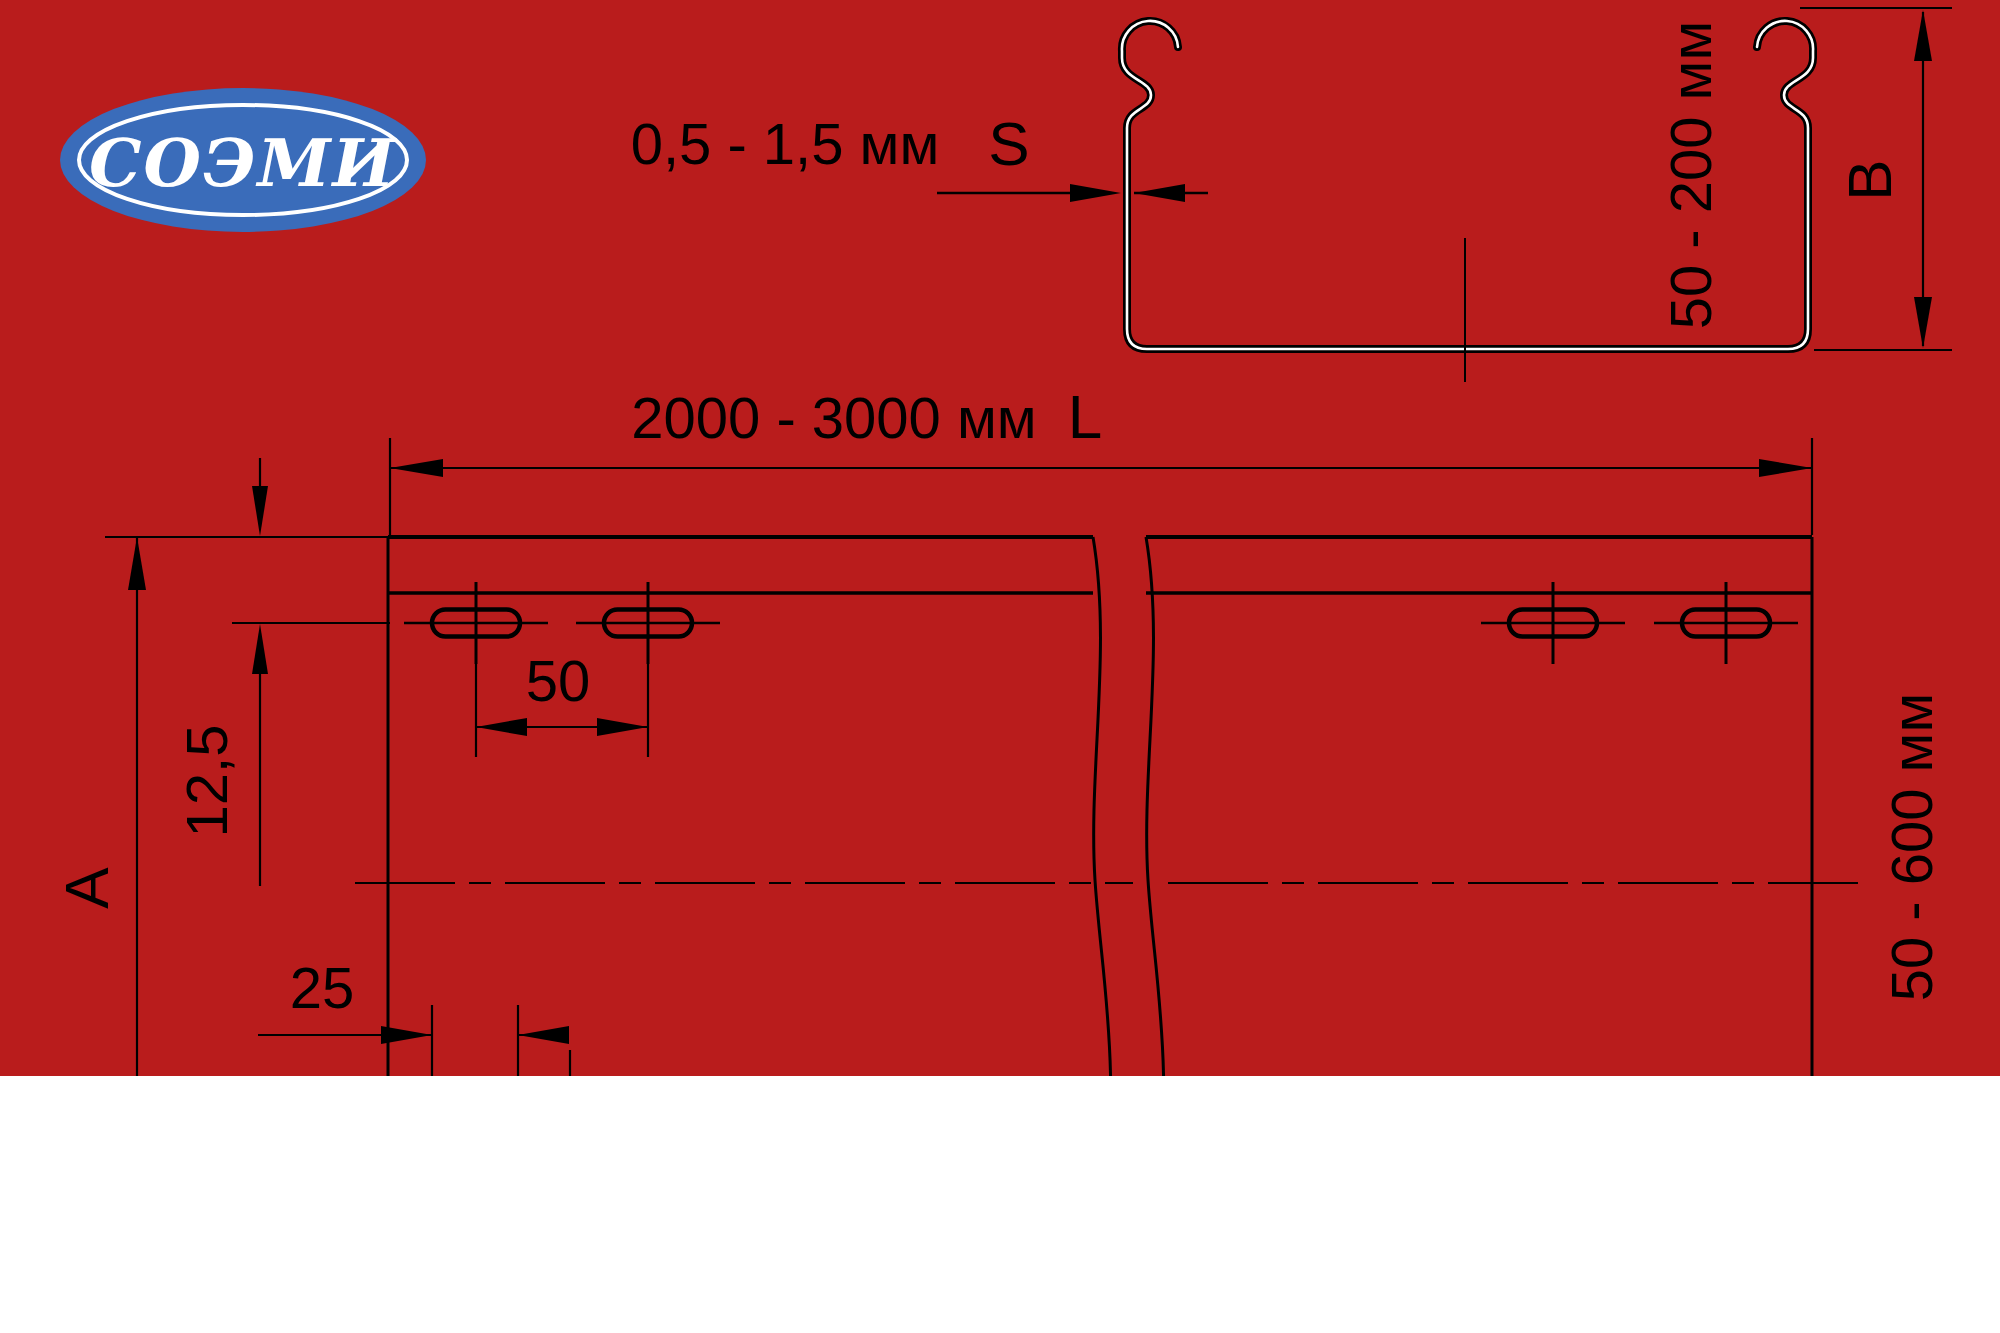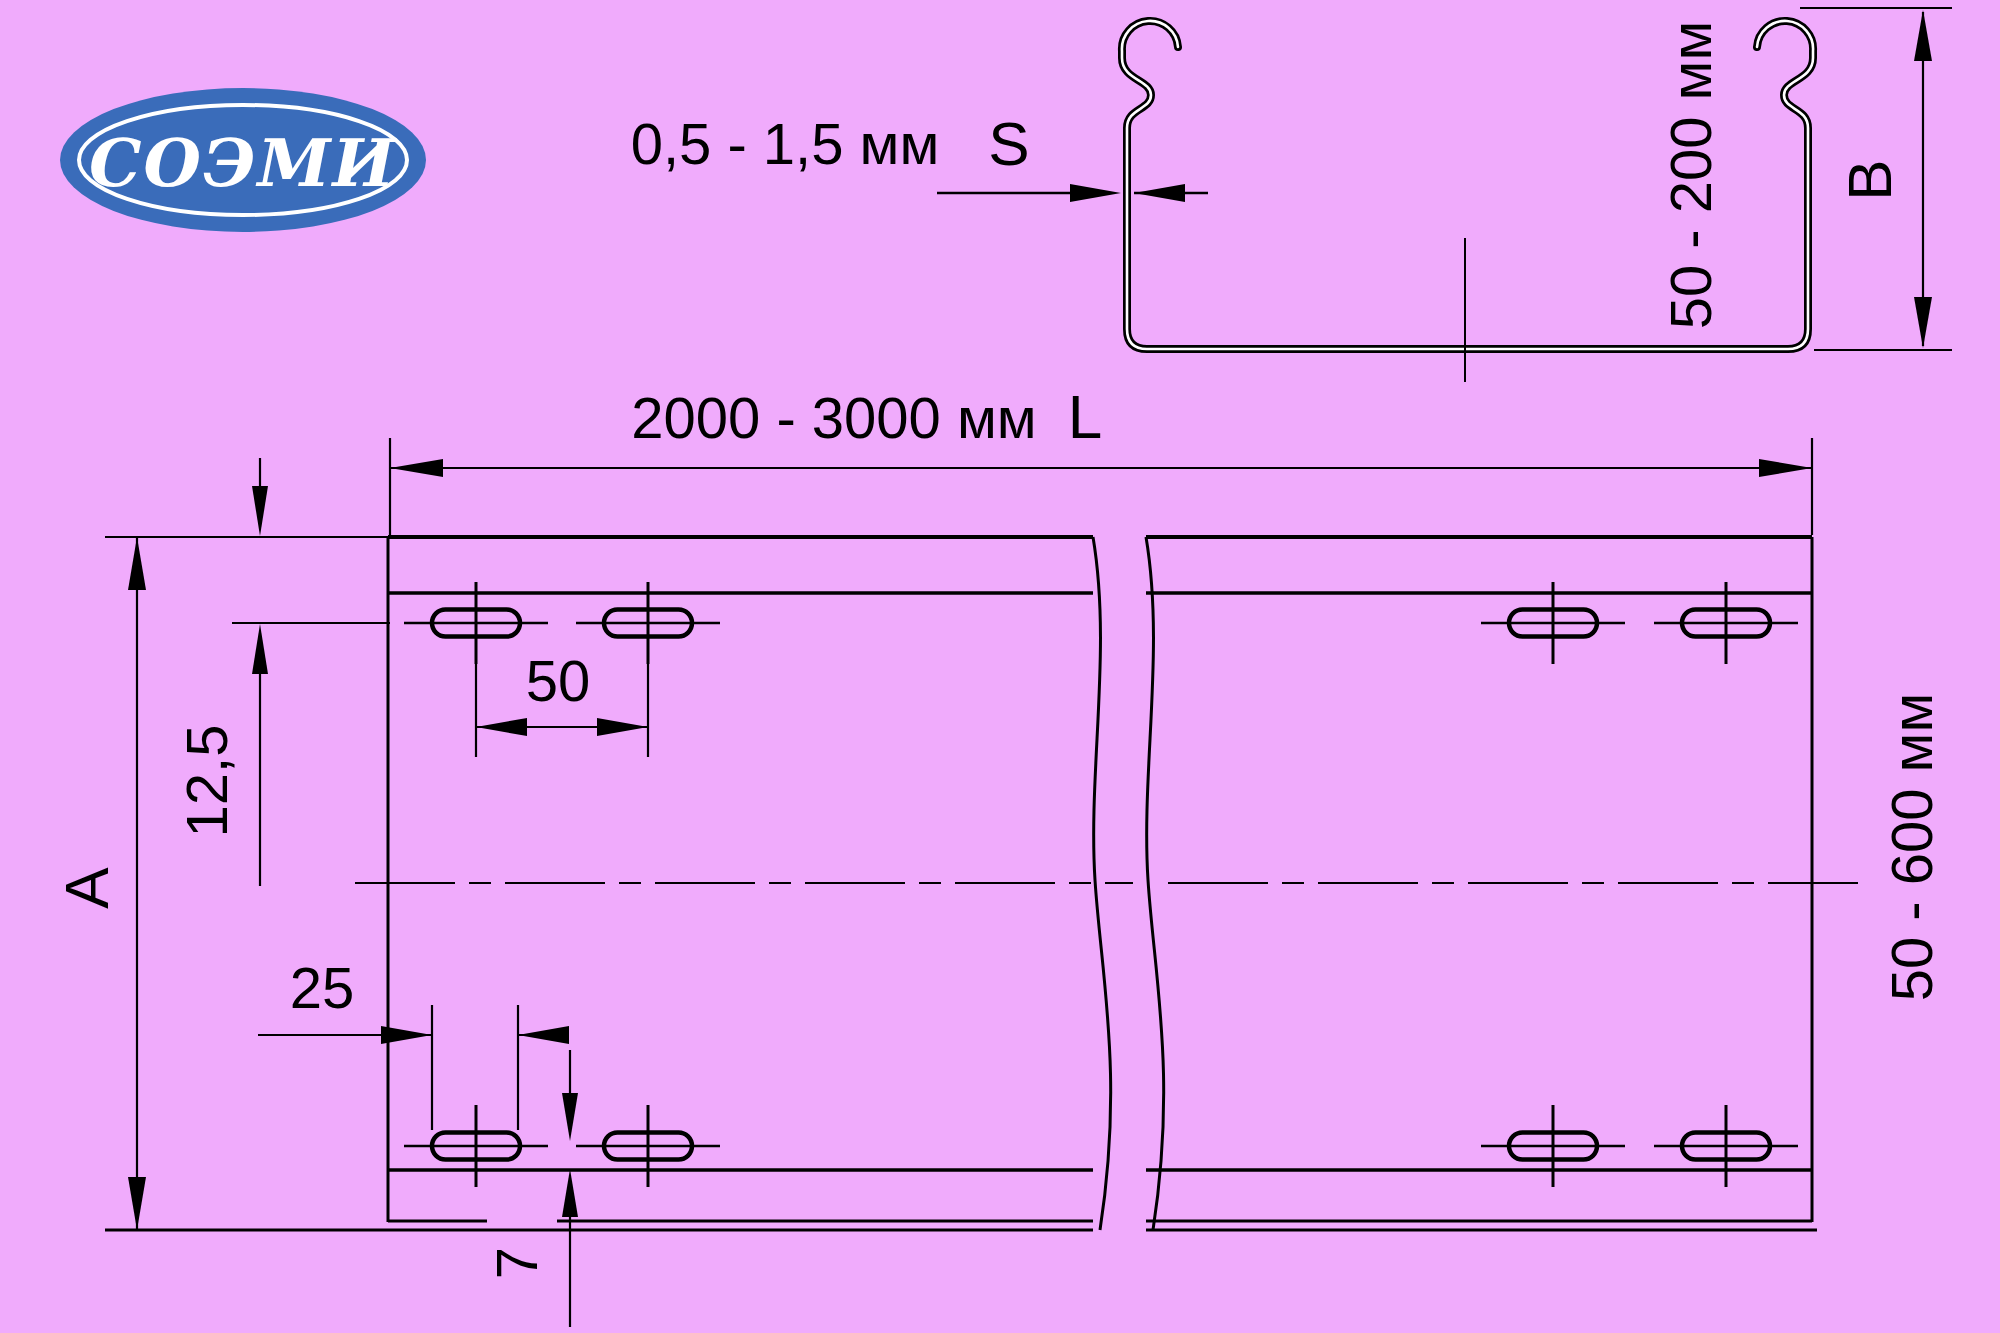--- a/index.html
+++ b/index.html
@@ -1,16 +1,16 @@
 <!DOCTYPE html>
 <html><head>
 <meta charset="utf-8">
 <style>
   html,body{margin:0;padding:0;background:#fff;}
-  .canvas{position:relative;width:2000px;height:1333px;background:#f0abfc;overflow:hidden;
+  .canvas{position:relative;width:2000px;height:1076px;background:#b91c1c;overflow:hidden;
           font-family:"Liberation Sans", sans-serif;}
   svg{position:absolute;left:0;top:0;}
   .ln{stroke:#000;fill:none;}
   .txt{fill:#000;font-family:"Liberation Sans", sans-serif;}
   .logo-txt{font-family:"DejaVu Serif", serif;font-style:italic;font-weight:700;fill:#fff;}
 </style>
 </head>
 <body>
 
 <div class="canvas">

